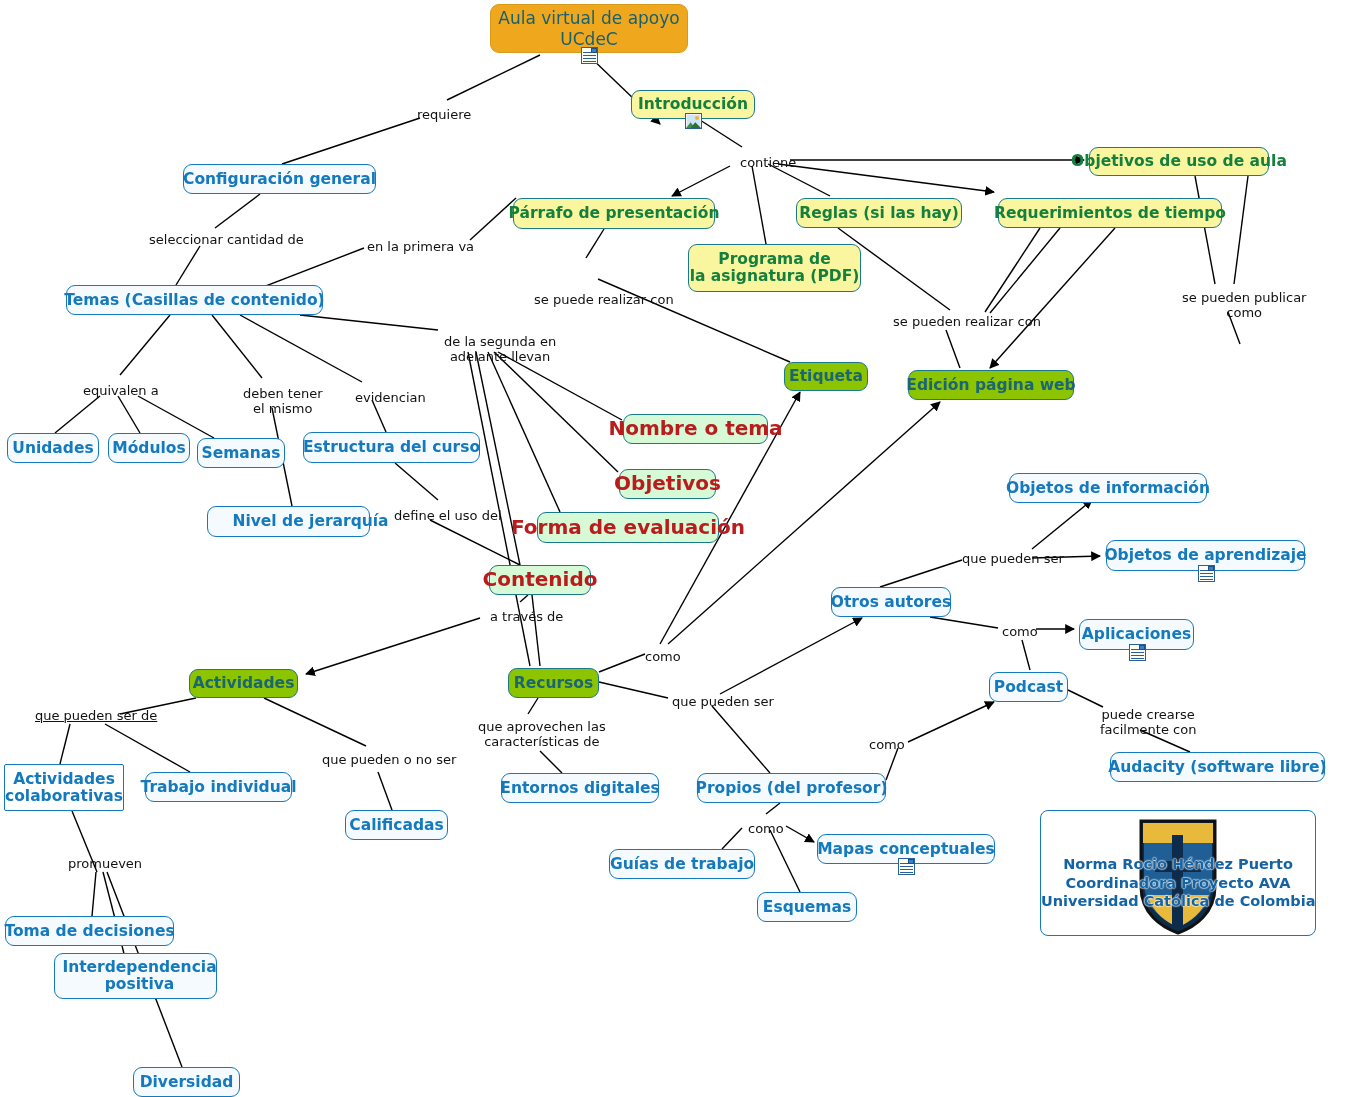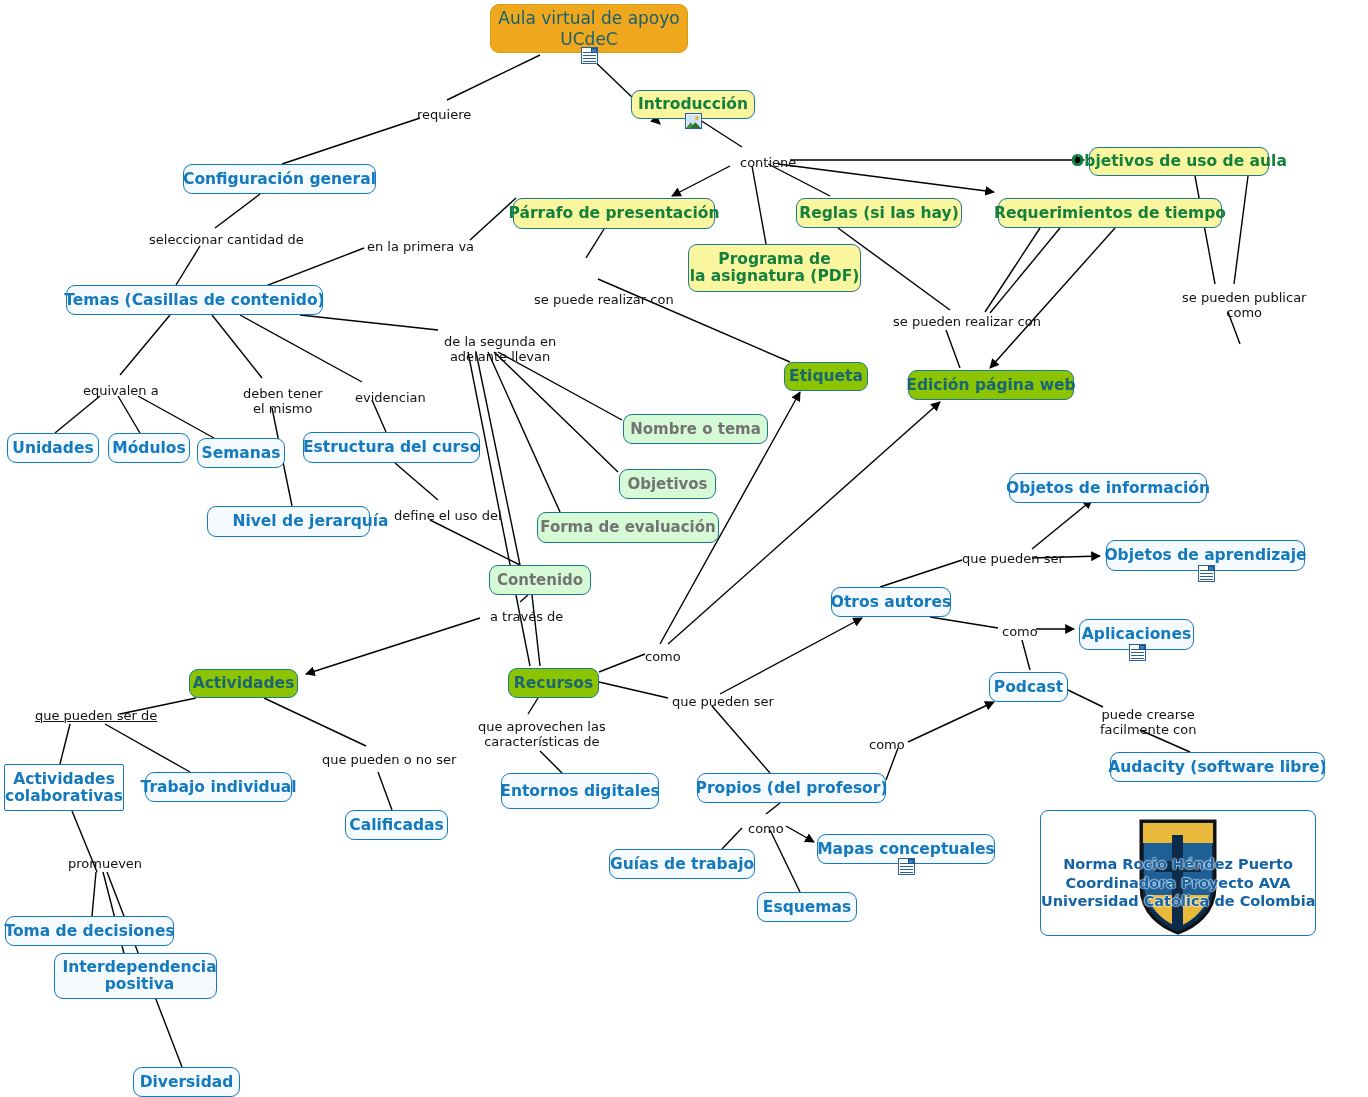--- a/index.html
+++ b/index.html
@@ -72,22 +72,22 @@
     background: #8CC400;
     border: 1.6px solid #1a7a8c;
     border-radius: 9px;
     color: #1a6673;
     font-size: 15.5px;
   }
   .n-ltgreen {
     background: #D5FAD5;
     border: 1.6px solid #1a7a8c;
     border-radius: 9px;
-    color: #737373;
-    font-size: 15px;
+    color: #b91c1c;
+    font-size: 20px;
   }
   .label {
     position: absolute;
     font-size: 13px;
     color: #111111;
     text-align: center;
     line-height: 1.16;
     white-space: pre;
     background: transparent;
     z-index: 4;
@@ -371,21 +371,21 @@
       <div class="ln" style="top: 14px;"></div>
       <div class="sq"></div>
     </div>
     <div class="node n-green" style="left: 189px; top: 669px; width: 109px; height: 29px;">Actividades</div>
     <div class="node n-blue" style="left: 989px; top: 672px; width: 79px; height: 30px;">Podcast</div>
     <div class="node n-green" style="left: 508px; top: 668px; width: 91px; height: 30px;">Recursos</div>
     <div class="node n-blue-sq" style="left: 4px; top: 764px; width: 120px; height: 47px;">Actividades
 colaborativas</div>
     <div class="node n-blue" style="left: 145px; top: 772px; width: 147px; height: 30px;">Trabajo individual</div>
     <div class="node n-blue" style="left: 1110px; top: 752px; width: 215px; height: 30px;">Audacity (software libre)</div>
-    <div class="node n-blue" style="left: 501px; top: 773px; width: 158px; height: 36px;">Entornos digitales</div>
+    <div class="node n-blue" style="left: 501px; top: 773px; width: 158px; height: 30px;">Entornos digitales</div>
     <div class="node n-blue" style="left: 697px; top: 773px; width: 189px; height: 30px;">Propios (del profesor)</div>
     <div class="node n-blue" style="left: 345px; top: 810px; width: 103px; height: 30px;">Calificadas</div>
     <div class="node n-blue" style="left: 817px; top: 834px; width: 178px; height: 30px;">Mapas conceptuales</div>
     <div class="doc-icon" style="left: 898px; top: 858px;">
       <div class="frame"></div>
       <div class="ln" style="top: 5px;"></div>
       <div class="ln" style="top: 8px;"></div>
       <div class="ln" style="top: 11px;"></div>
       <div class="ln" style="top: 14px;"></div>
       <div class="sq"></div>

